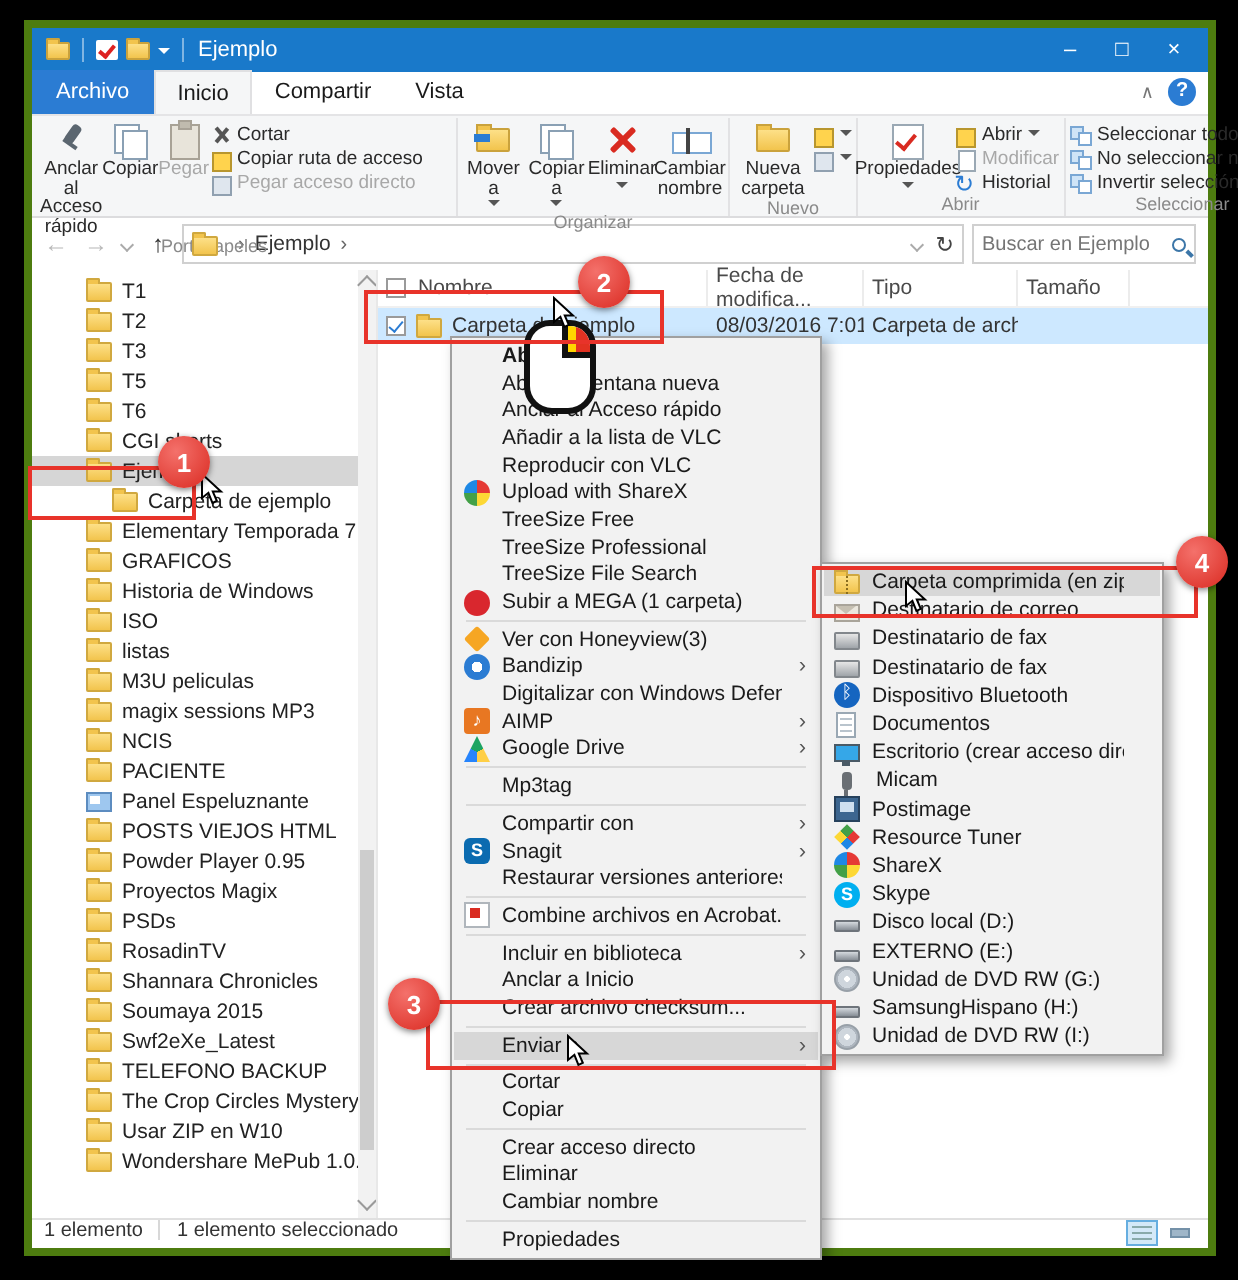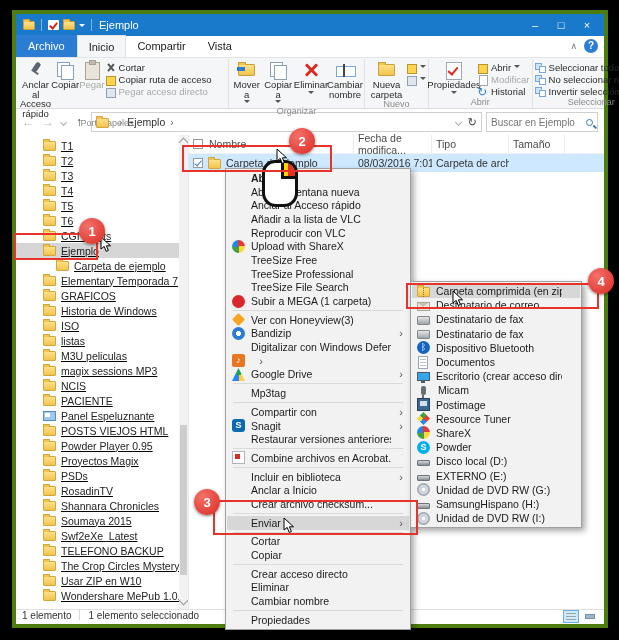--- a/index.html
+++ b/index.html
@@ -87,21 +87,21 @@
   .crumbsep{font-size:10px;color:#666;}
   .crumbright{margin-left:auto;display:flex;align-items:center;gap:6px;color:#555;}
   .refresh{font-size:11px;color:#444;}
   .searchbox{width:112px;height:20px;border:1px solid #d0d0d0;display:flex;align-items:center;padding:0 4px;}
   .searchbox input{border:0;outline:0;width:86px;font-size:10px;color:#777;background:transparent;padding:0;}
   .mag{width:7px;height:7px;border:1.5px solid #3c76a8;border-radius:50%;position:relative;margin-left:auto;}
   .mag::after{content:"";position:absolute;left:6px;top:6px;width:4px;height:1.5px;background:#3c76a8;transform:rotate(45deg);}
 
   
   .main{flex:1;display:flex;min-height:0;}
-  .sidebar{width:173px;flex:none;border-right:1px solid #e8e8e8;position:relative;padding-top:3px;overflow:hidden;text-decoration:underline;}
+  .sidebar{width:173px;flex:none;border-right:1px solid #e8e8e8;position:relative;padding-top:3px;overflow:hidden;}
   .titem{display:flex;align-items:center;height:15px;padding-left:27px;font-size:10.5px;color:#222;white-space:nowrap;}
   .titem.sel{background:#d6d6d6;}
   .titem.child{padding-left:40px;}
   .ticon{width:13px;height:10px;flex:none;margin-right:5px;position:relative;margin-top:1px;}
   [data-icon="folder"]{background:linear-gradient(#fde088,#f2c44d);border:1px solid #d0a83f;border-radius:1px;}
   [data-icon="folder"]::before{content:"";position:absolute;top:-3px;left:-1px;width:5px;height:2px;background:#f2c44d;border:1px solid #d0a83f;border-bottom:0;border-radius:1px 1px 0 0;}
   [data-icon="panel"]{background:#9ec7ef;border:1px solid #5c8cc0;}
   [data-icon="panel"]::after{content:"";position:absolute;left:1px;top:1px;width:5px;height:4px;background:#fff;}
   .sb-scroll{position:absolute;right:0;top:0;bottom:0;width:9px;background:#f2f2f2;}
   .sb-thumb{position:absolute;right:1px;width:7px;top:290px;height:150px;background:#cdcdcd;}
@@ -384,24 +384,20 @@
           <div class="titem">
             <span class="ticon" data-icon="folder"></span>
             <span>T2</span>
           </div>
           <div class="titem">
             <span class="ticon" data-icon="folder"></span>
             <span>T3</span>
           </div>
           <div class="titem">
             <span class="ticon" data-icon="folder"></span>
-            <span>T4</span>
-          </div>
-          <div class="titem">
-            <span class="ticon" data-icon="folder"></span>
             <span>T5</span>
           </div>
           <div class="titem">
             <span class="ticon" data-icon="folder"></span>
             <span>T6</span>
           </div>
           <div class="titem">
             <span class="ticon" data-icon="folder"></span>
             <span>CGI shorts</span>
           </div>
@@ -611,20 +607,21 @@
         <span class="mlabel">Bandizip</span>
         <span class="marrow">›</span>
       </div>
       <div class="mitem">
         <span class="mi" data-icon="none"></span>
         <span class="mlabel">Digitalizar con Windows Defender...</span>
         <span class="marrow"></span>
       </div>
       <div class="mitem">
         <span class="mi" data-icon="aimp"></span>
+        <span class="mlabel">AIMP</span>
         <span class="marrow">›</span>
       </div>
       <div class="mitem">
         <span class="mi" data-icon="gdrive"></span>
         <span class="mlabel">Google Drive</span>
         <span class="marrow">›</span>
       </div>
       <div class="msep"></div>
       <div class="mitem">
         <span class="mi" data-icon="none"></span>
@@ -762,21 +759,21 @@
         <span class="mlabel">Resource Tuner</span>
         <span class="marrow"></span>
       </div>
       <div class="mitem">
         <span class="mi" data-icon="sharex"></span>
         <span class="mlabel">ShareX</span>
         <span class="marrow"></span>
       </div>
       <div class="mitem">
         <span class="mi" data-icon="skype"></span>
-        <span class="mlabel">Powder</span>
+        <span class="mlabel">Skype</span>
         <span class="marrow"></span>
       </div>
       <div class="mitem">
         <span class="mi" data-icon="drive"></span>
         <span class="mlabel">Disco local (D:)</span>
         <span class="marrow"></span>
       </div>
       <div class="mitem">
         <span class="mi" data-icon="drive"></span>
         <span class="mlabel">EXTERNO (E:)</span>

